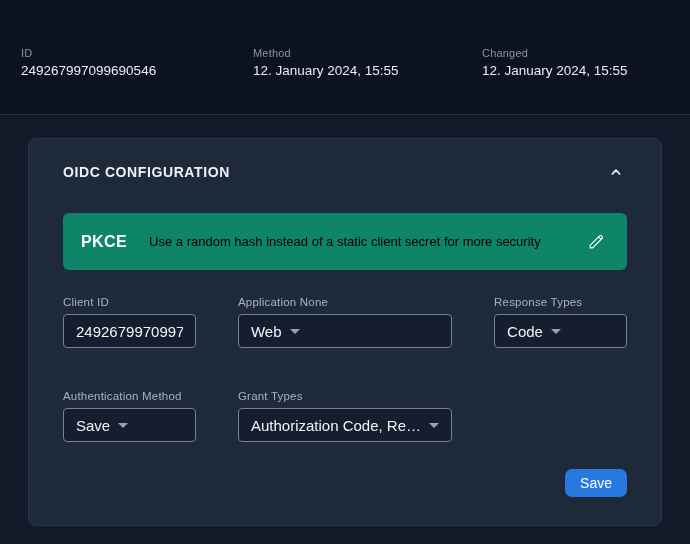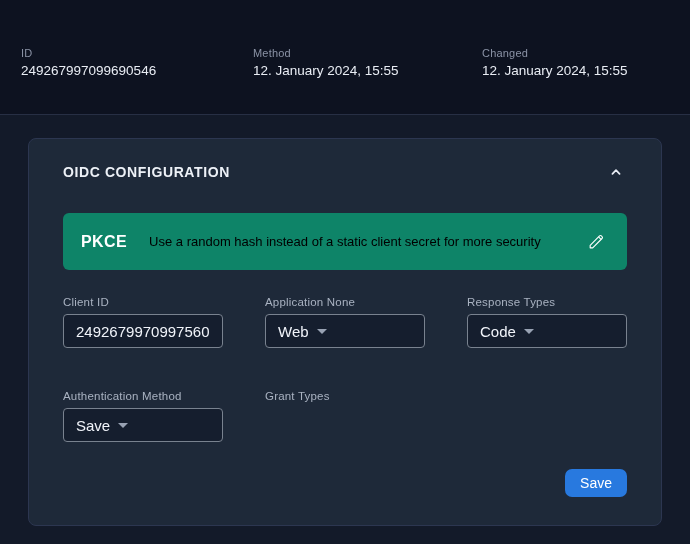--- a/index.html
+++ b/index.html
@@ -237,20 +237,24 @@
     <div>
       <div class="field-label">Authentication Method</div>
       <div class="select">
         <span class="select-value">Save</span>
         <span class="caret"></span>
       </div>
     </div>
 
     <div>
       <div class="field-label">Grant Types</div>
+      <div class="select">
+        <span class="select-value">Authorization Code, Re…</span>
+        <span class="caret"></span>
+      </div>
     </div>
 
 
   </div>
 
   <div class="actions">
     <button class="save-btn">Save</button>
   </div>
 
 </div>

